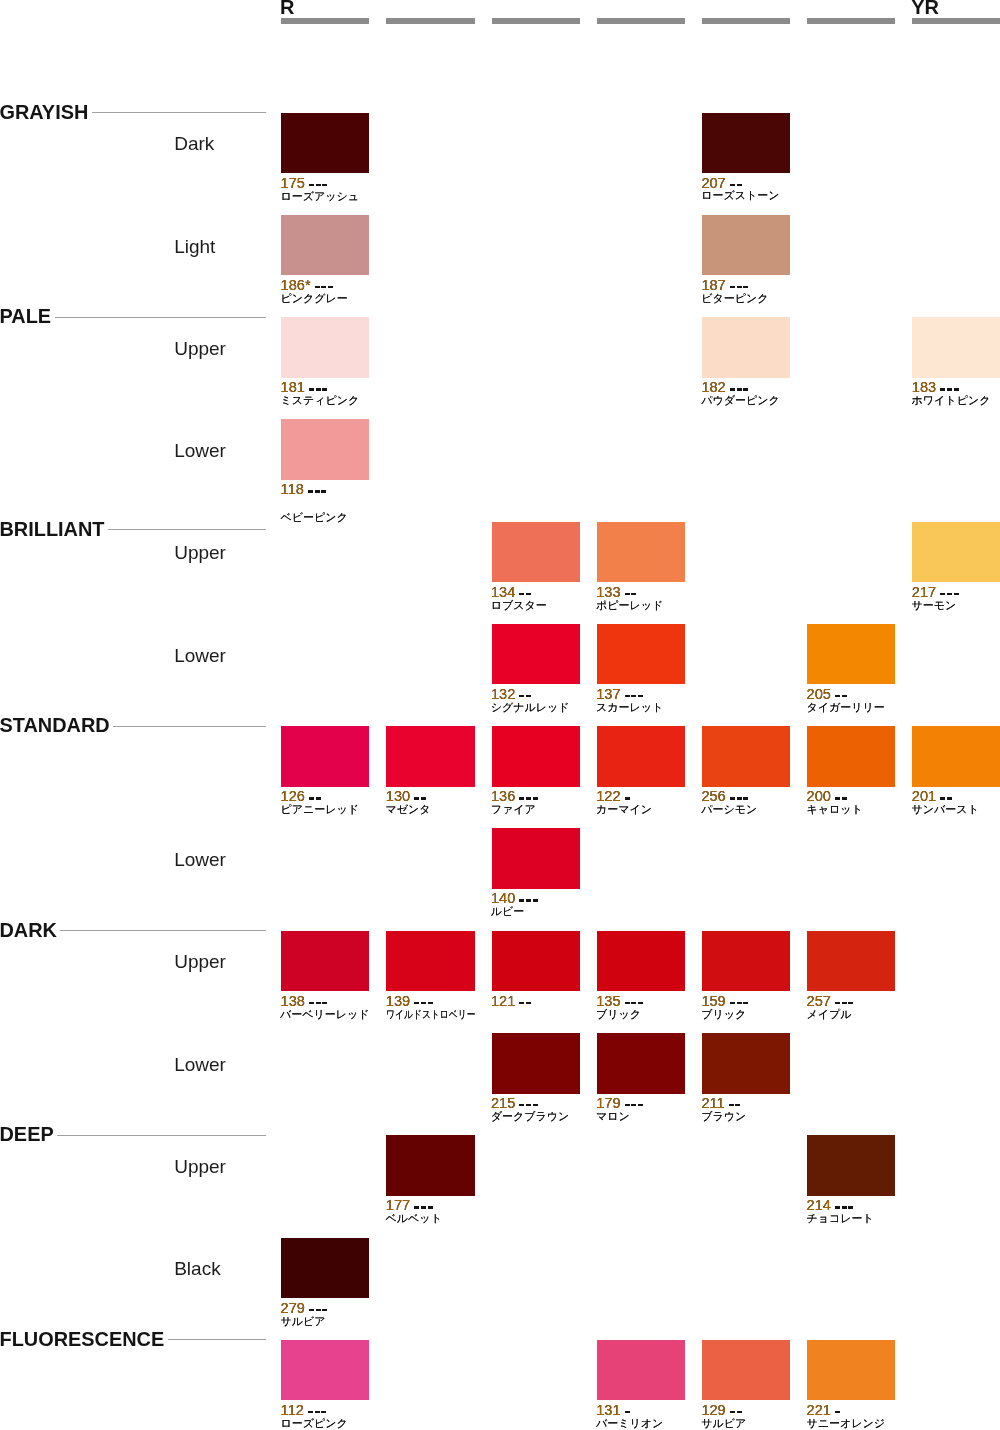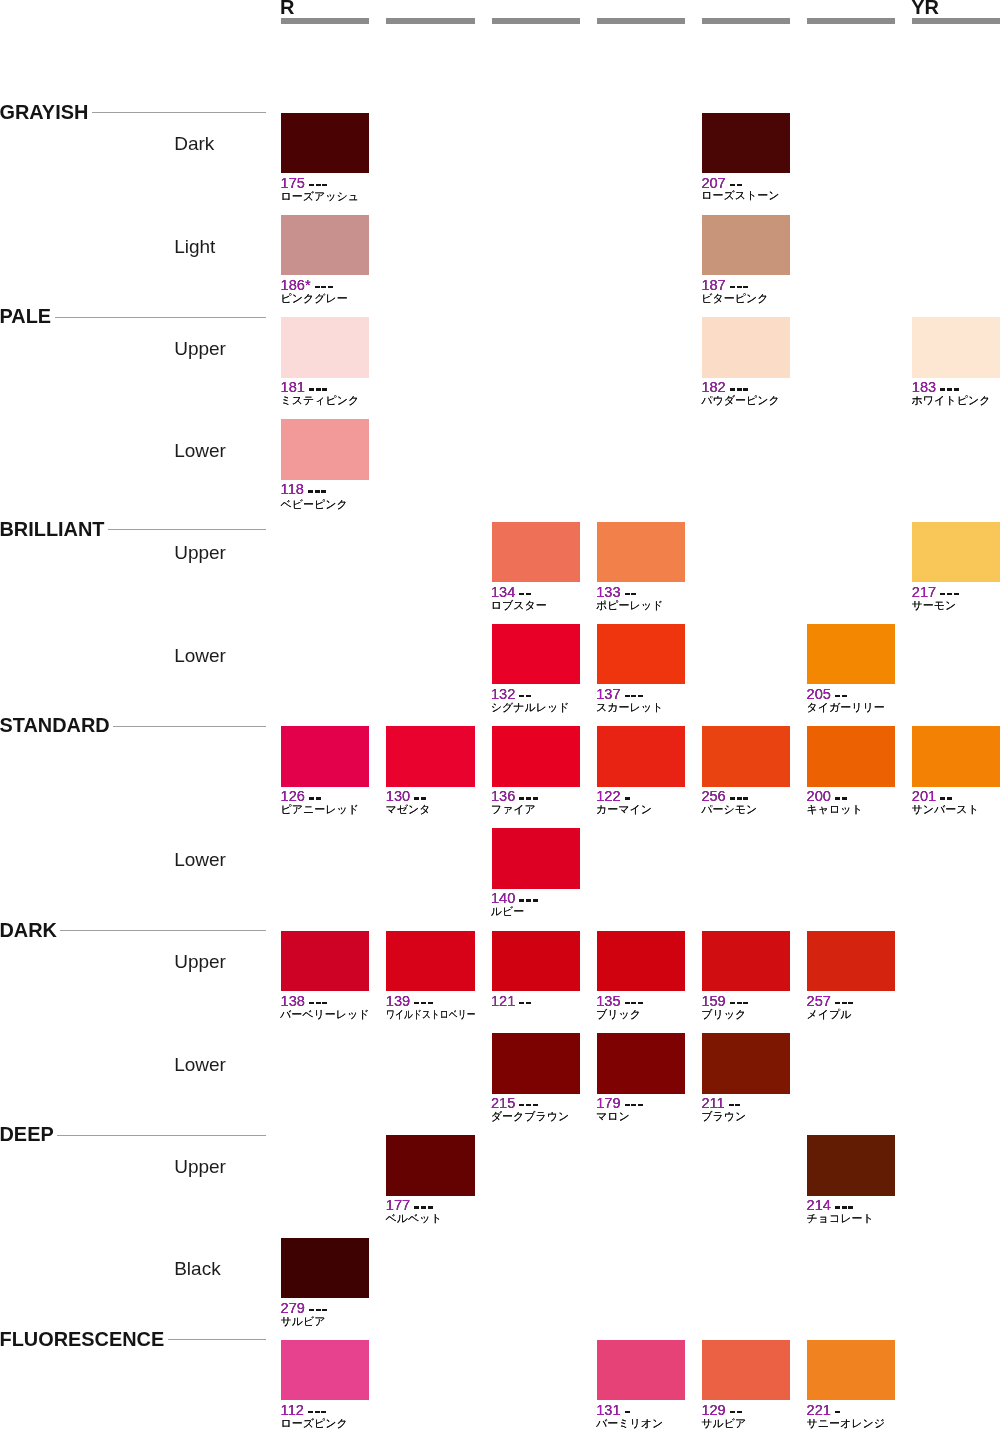--- a/index.html
+++ b/index.html
@@ -20,21 +20,21 @@
   .cat{position:absolute;left:-0.5px;display:flex;align-items:center;width:266px;text-align:right;}
   .cat .catname{font-weight:bold;font-size:19.9px;line-height:1;color:#141414;white-space:nowrap;}
   .cat .catrule{flex:1 1 auto;height:1px;background:#a0a0a0;margin-left:3.5px;}
 
   
   .rowlabel{position:absolute;text-align:left;font-size:19px;line-height:1;color:#1c1c1c;white-space:nowrap;}
 
   
   .sw{position:absolute;width:88.2px;height:60.7px;}
   .swlabel{position:absolute;font-size:0;white-space:nowrap;}
-  .code{display:inline-block;font-size:14.6px;line-height:11px;font-weight:400;color:#a21caf;
+  .code{display:inline-block;font-size:14.6px;line-height:11px;font-weight:400;color:#a16207;
         vertical-align:top;letter-spacing:0px;text-shadow:0 0 0.45px #101010;}
   .marks{display:inline-block;vertical-align:top;padding-top:6px;margin-left:4.0px;}
   .marks i{display:inline-block;width:5px;height:2.6px;background:#141414;margin-right:1.75px;vertical-align:top;}
   .jp{position:absolute;font-size:11px;line-height:11px;white-space:nowrap;color:#141414;
       font-family:"DejaVu Sans",sans-serif;letter-spacing:0px;
       text-shadow:0 0 0.5px #141414;transform-origin:left top;}
 </style>
 </head>
 <body>
 
@@ -103,21 +103,21 @@
 <div class="swlabel" style="left:280.6px;top:382.0px;"><span class="code">181</span><span class="marks"><i></i><i></i><i></i></span></div>
 <div class="jp" style="left:280.4px;top:395.0px;">ミスティピンク</div>
 <div class="sw" style="left: 702px; top: 317px; width: 88.2px; background-color: rgb(250, 220, 199);"></div>
 <div class="swlabel" style="left:701.4px;top:382.0px;"><span class="code">182</span><span class="marks"><i></i><i></i><i></i></span></div>
 <div class="jp" style="left:701.2px;top:395.0px;">パウダーピンク</div>
 <div class="sw" style="left: 912.4px; top: 317px; width: 87.6px; background-color: rgb(253, 231, 210);"></div>
 <div class="swlabel" style="left:911.8px;top:382.0px;"><span class="code">183</span><span class="marks"><i></i><i></i><i></i></span></div>
 <div class="jp" style="left:911.6px;top:395.0px;">ホワイトピンク</div>
 <div class="sw" style="left: 281.2px; top: 419.3px; width: 88.2px; background-color: rgb(241, 154, 153);"></div>
 <div class="swlabel" style="left:280.6px;top:484.3px;"><span class="code">118</span><span class="marks"><i></i><i></i><i></i></span></div>
-<div class="jp" style="left:280.4px;top:499px;">ベビーピンク</div>
+<div class="jp" style="left:280.4px;top:512px;">ベビーピンク</div>
 <div class="sw" style="left: 491.6px; top: 521.6px; width: 88.2px; background-color: rgb(238, 112, 86);"></div>
 <div class="swlabel" style="left:491.0px;top:586.6px;"><span class="code">134</span><span class="marks"><i></i><i></i></span></div>
 <div class="jp" style="left:490.8px;top:599.6px;">ロブスター</div>
 <div class="sw" style="left: 596.8px; top: 521.6px; width: 88.2px; background-color: rgb(241, 128, 75);"></div>
 <div class="swlabel" style="left:596.2px;top:586.6px;"><span class="code">133</span><span class="marks"><i></i><i></i></span></div>
 <div class="jp" style="left:596.0px;top:599.6px;">ポピーレッド</div>
 <div class="sw" style="left: 912.4px; top: 521.6px; width: 87.6px; background-color: rgb(249, 198, 88);"></div>
 <div class="swlabel" style="left:911.8px;top:586.6px;"><span class="code">217</span><span class="marks"><i></i><i></i><i></i></span></div>
 <div class="jp" style="left:911.6px;top:599.6px;">サーモン</div>
 <div class="sw" style="left: 491.6px; top: 623.8px; width: 88.2px; background-color: rgb(232, 0, 39);"></div>

